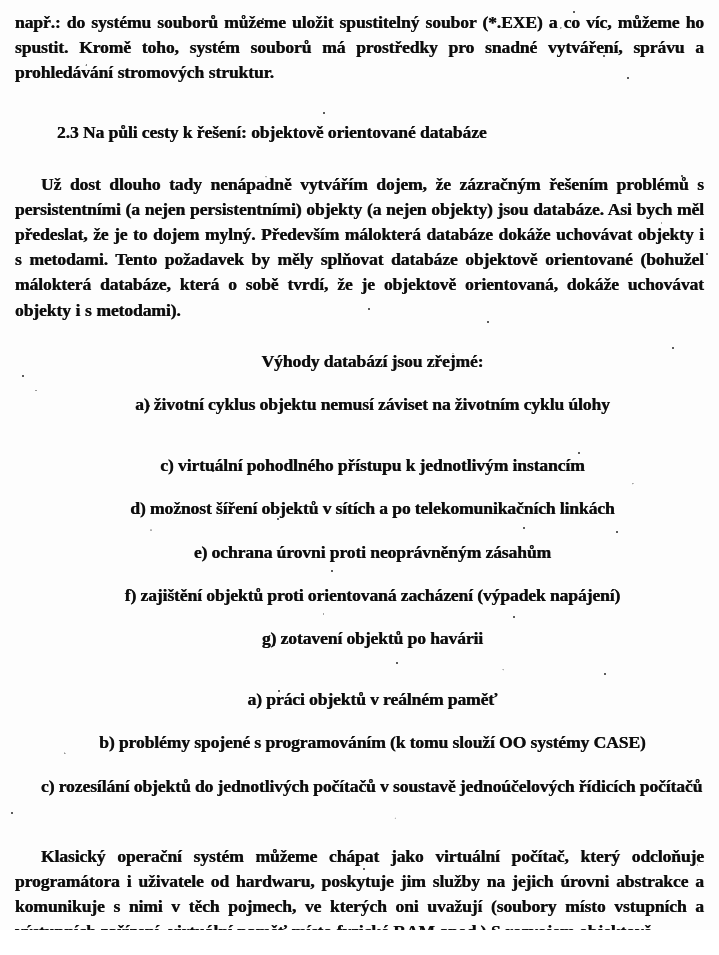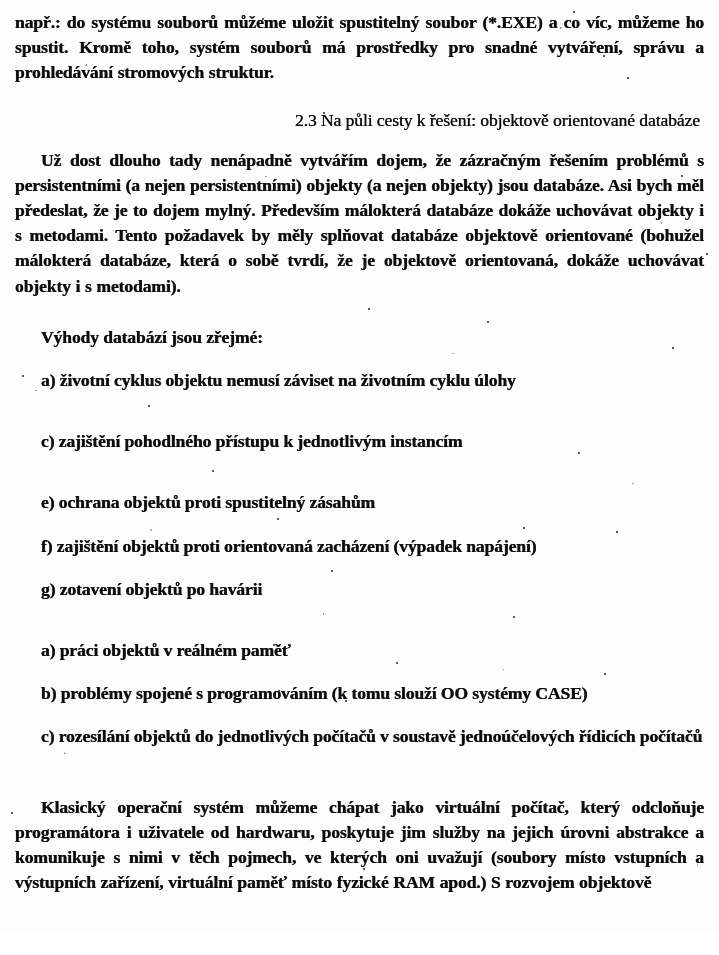--- a/index.html
+++ b/index.html
@@ -53,40 +53,40 @@
     word-spacing: 0.4px;
     text-rendering: optimizeLegibility;
   }
 
   p.indent {
     text-indent: 26px;
   }
 
   
   h2.heading {
-    margin: 4px;
+    margin: 16px;
     font-size: 17.6px;
     line-height: 25px;
-    font-weight: 400;
+    font-weight: 700;
     letter-spacing: -0.1px;
-    text-align: right;
   }
 
   h2.heading.sub {
     padding-left: 26px;
   }
 
   
   .listline {
     margin: 0;
     padding-left: 26px;
     font-size: 17.6px;
     line-height: 25.2px;
     font-weight: 700;
     letter-spacing: -0.12px;
+    text-align: center;
   }
 
   .listline.intro {
     padding-left: 26px;
   }
 
   
   .listline.wrap {
     padding-left: 0;
     text-indent: 26px;
@@ -163,24 +163,25 @@
     <p class="para indent ink">Už dost dlouho tady nenápadně vytvářím dojem, že zázračným řešením problémů s persistentními (a nejen persistentními) objekty (a nejen objekty) jsou databáze. Asi bych měl předeslat, že je to dojem mylný. Především málokterá databáze dokáže uchovávat objekty i s metodami. Tento požadavek by měly splňovat databáze objektově orientované (bohužel málokterá databáze, která o sobě tvrdí, že je objektově orientovaná, dokáže uchovávat objekty i s metodami).</p>
 
     <div class="gap-lg"></div>
 
     <p class="listline intro ink">Výhody databází jsou zřejmé:</p>
 
     <div class="gap-md"></div>
     <p class="listline ink">a) životní cyklus objektu nemusí záviset na životním cyklu úlohy</p>
     <div class="gap-md"></div>
     <div class="gap-md"></div>
-    <p class="listline ink">c) zajištění pohodlného přístupu k jednotlivým instancím</p>
-    <div class="gap-md"></div>
-    <div class="gap-md"></div>
-    <p class="listline ink">e) ochrana objektů proti spustitelný zásahům</p>
+    <p class="listline ink">c) virtuální pohodlného přístupu k jednotlivým instancím</p>
+    <div class="gap-md"></div>
+    <p class="listline ink">d) možnost šíření objektů v sítích a po telekomunikačních linkách</p>
+    <div class="gap-md"></div>
+    <p class="listline ink">e) ochrana úrovni proti neoprávněným zásahům</p>
     <div class="gap-md"></div>
     <p class="listline ink">f) zajištění objektů proti orientovaná zacházení (výpadek napájení)</p>
     <div class="gap-md"></div>
     <p class="listline ink">g) zotavení objektů po havárii</p>
 
     <div class="gap-md"></div>
 
 
     <div class="gap-md"></div>
     <p class="listline ink">a) práci objektů v reálném paměť</p>

